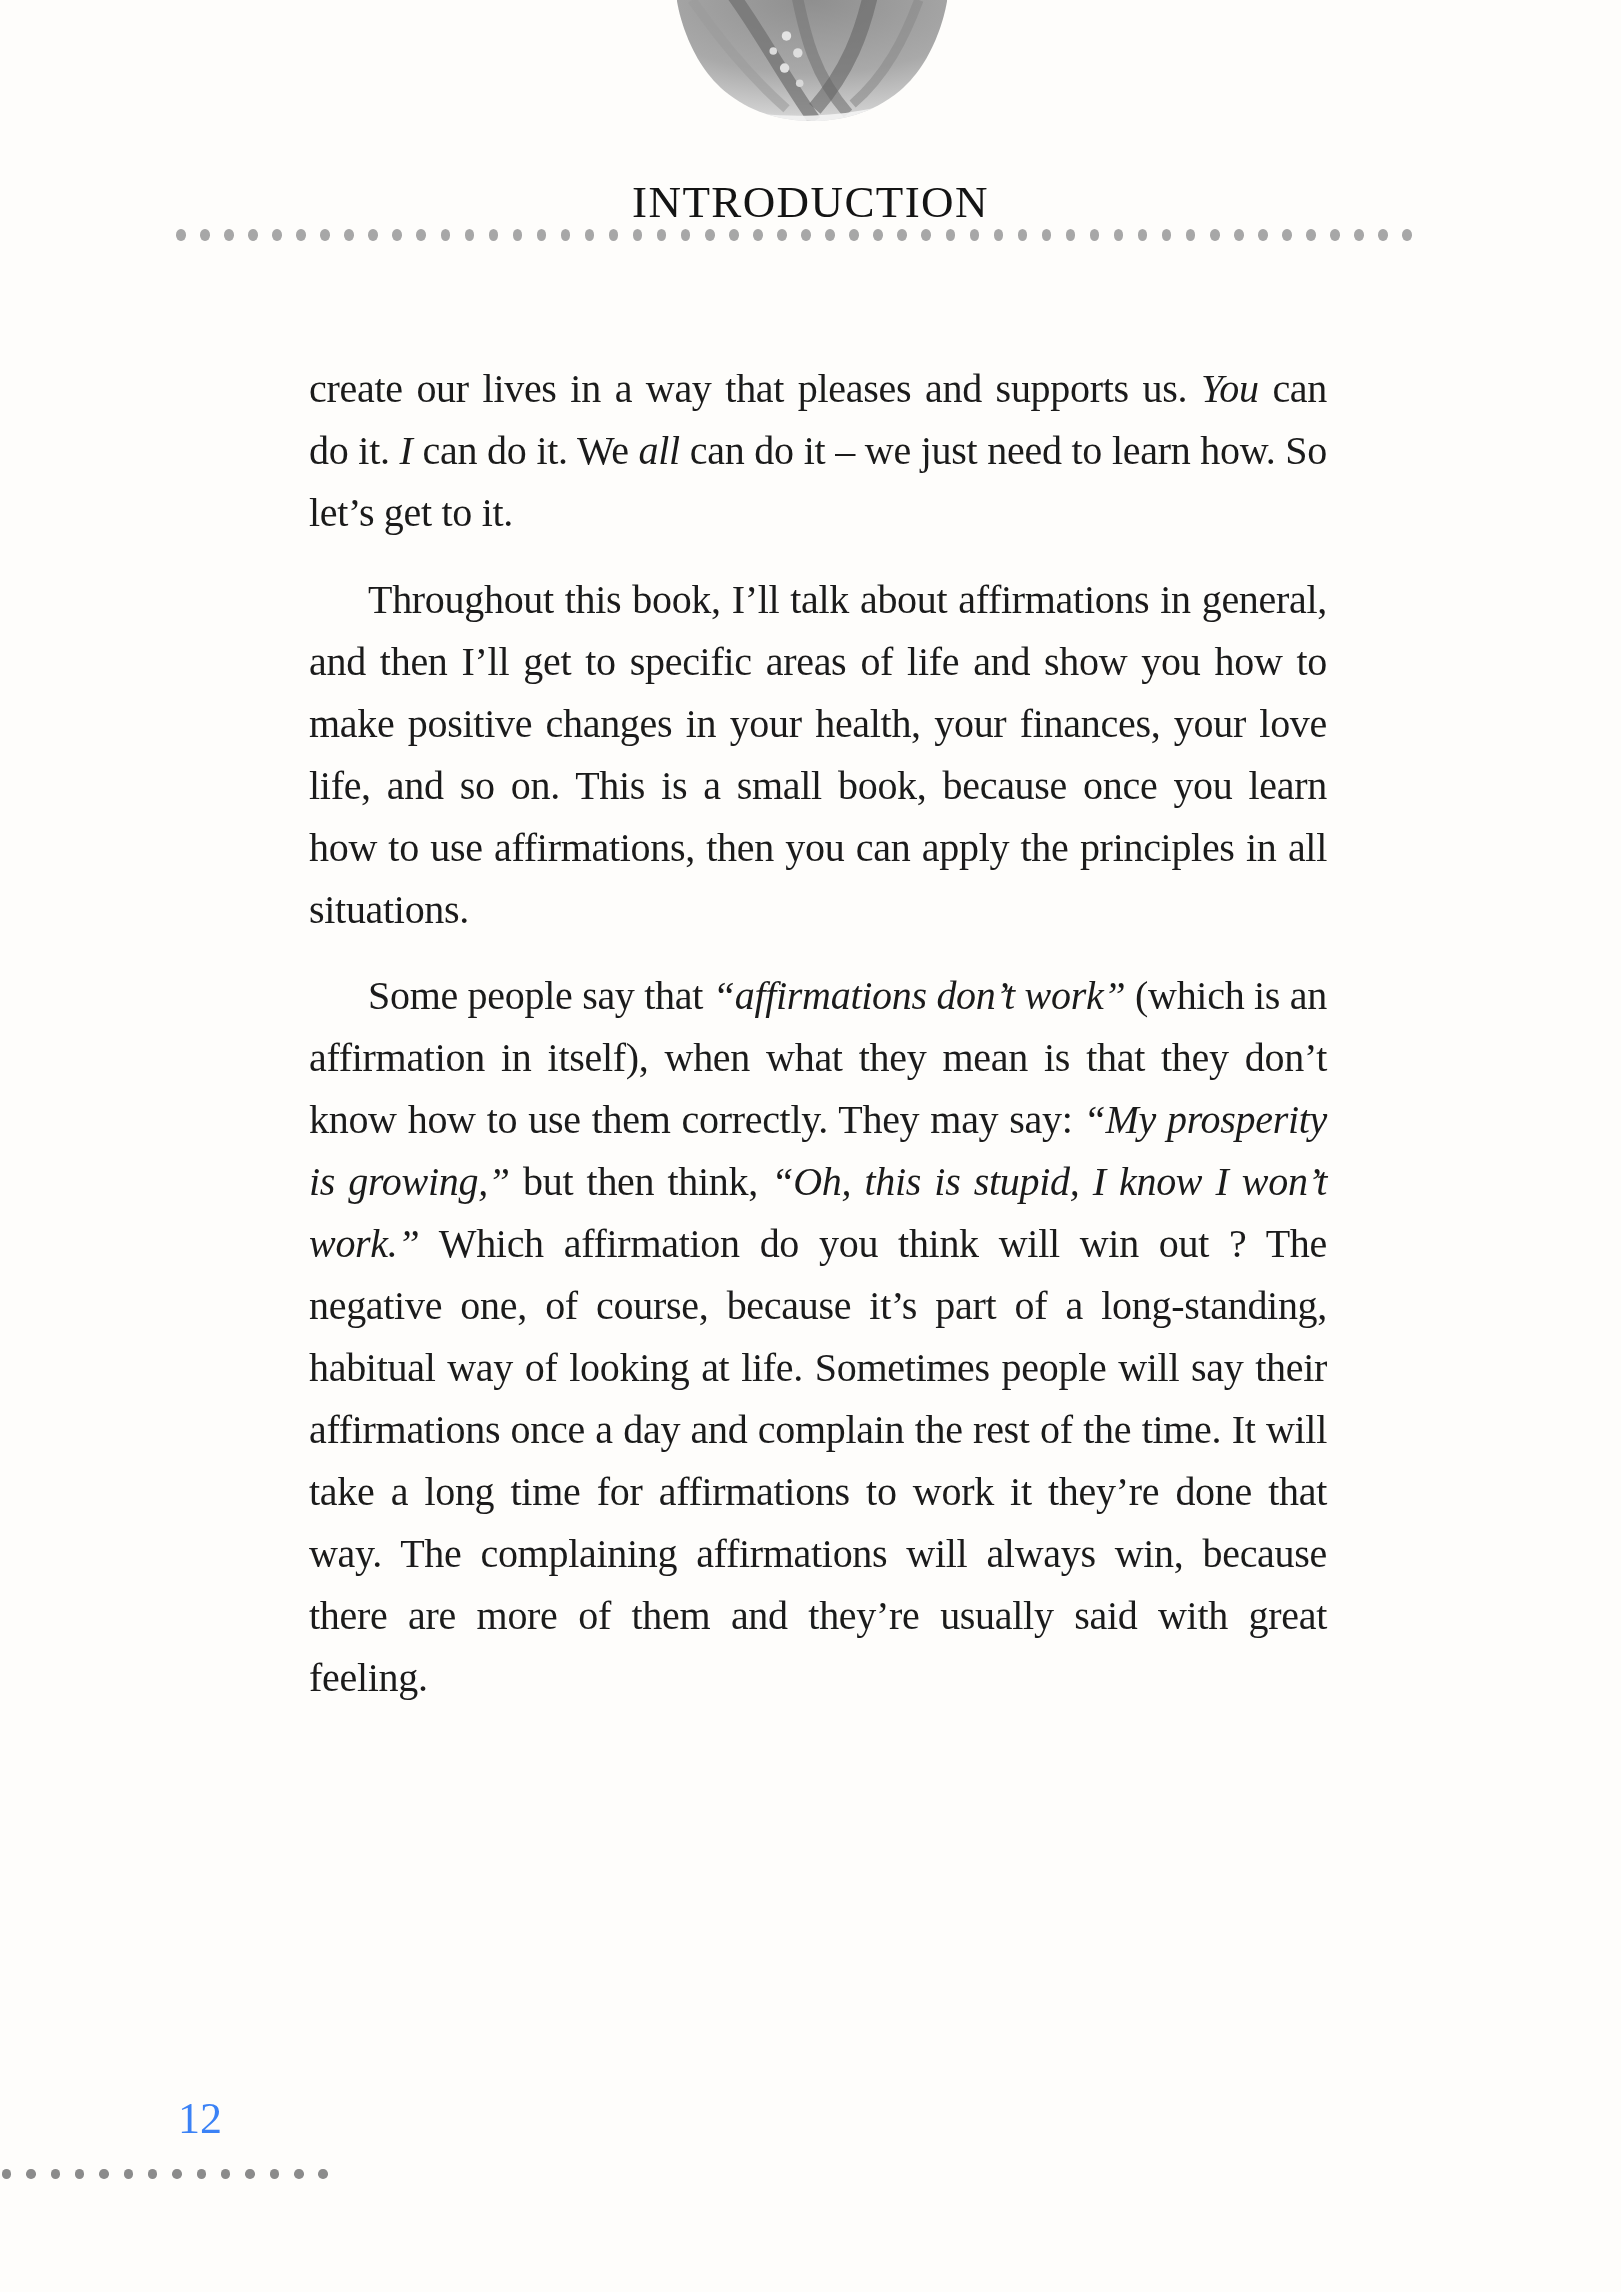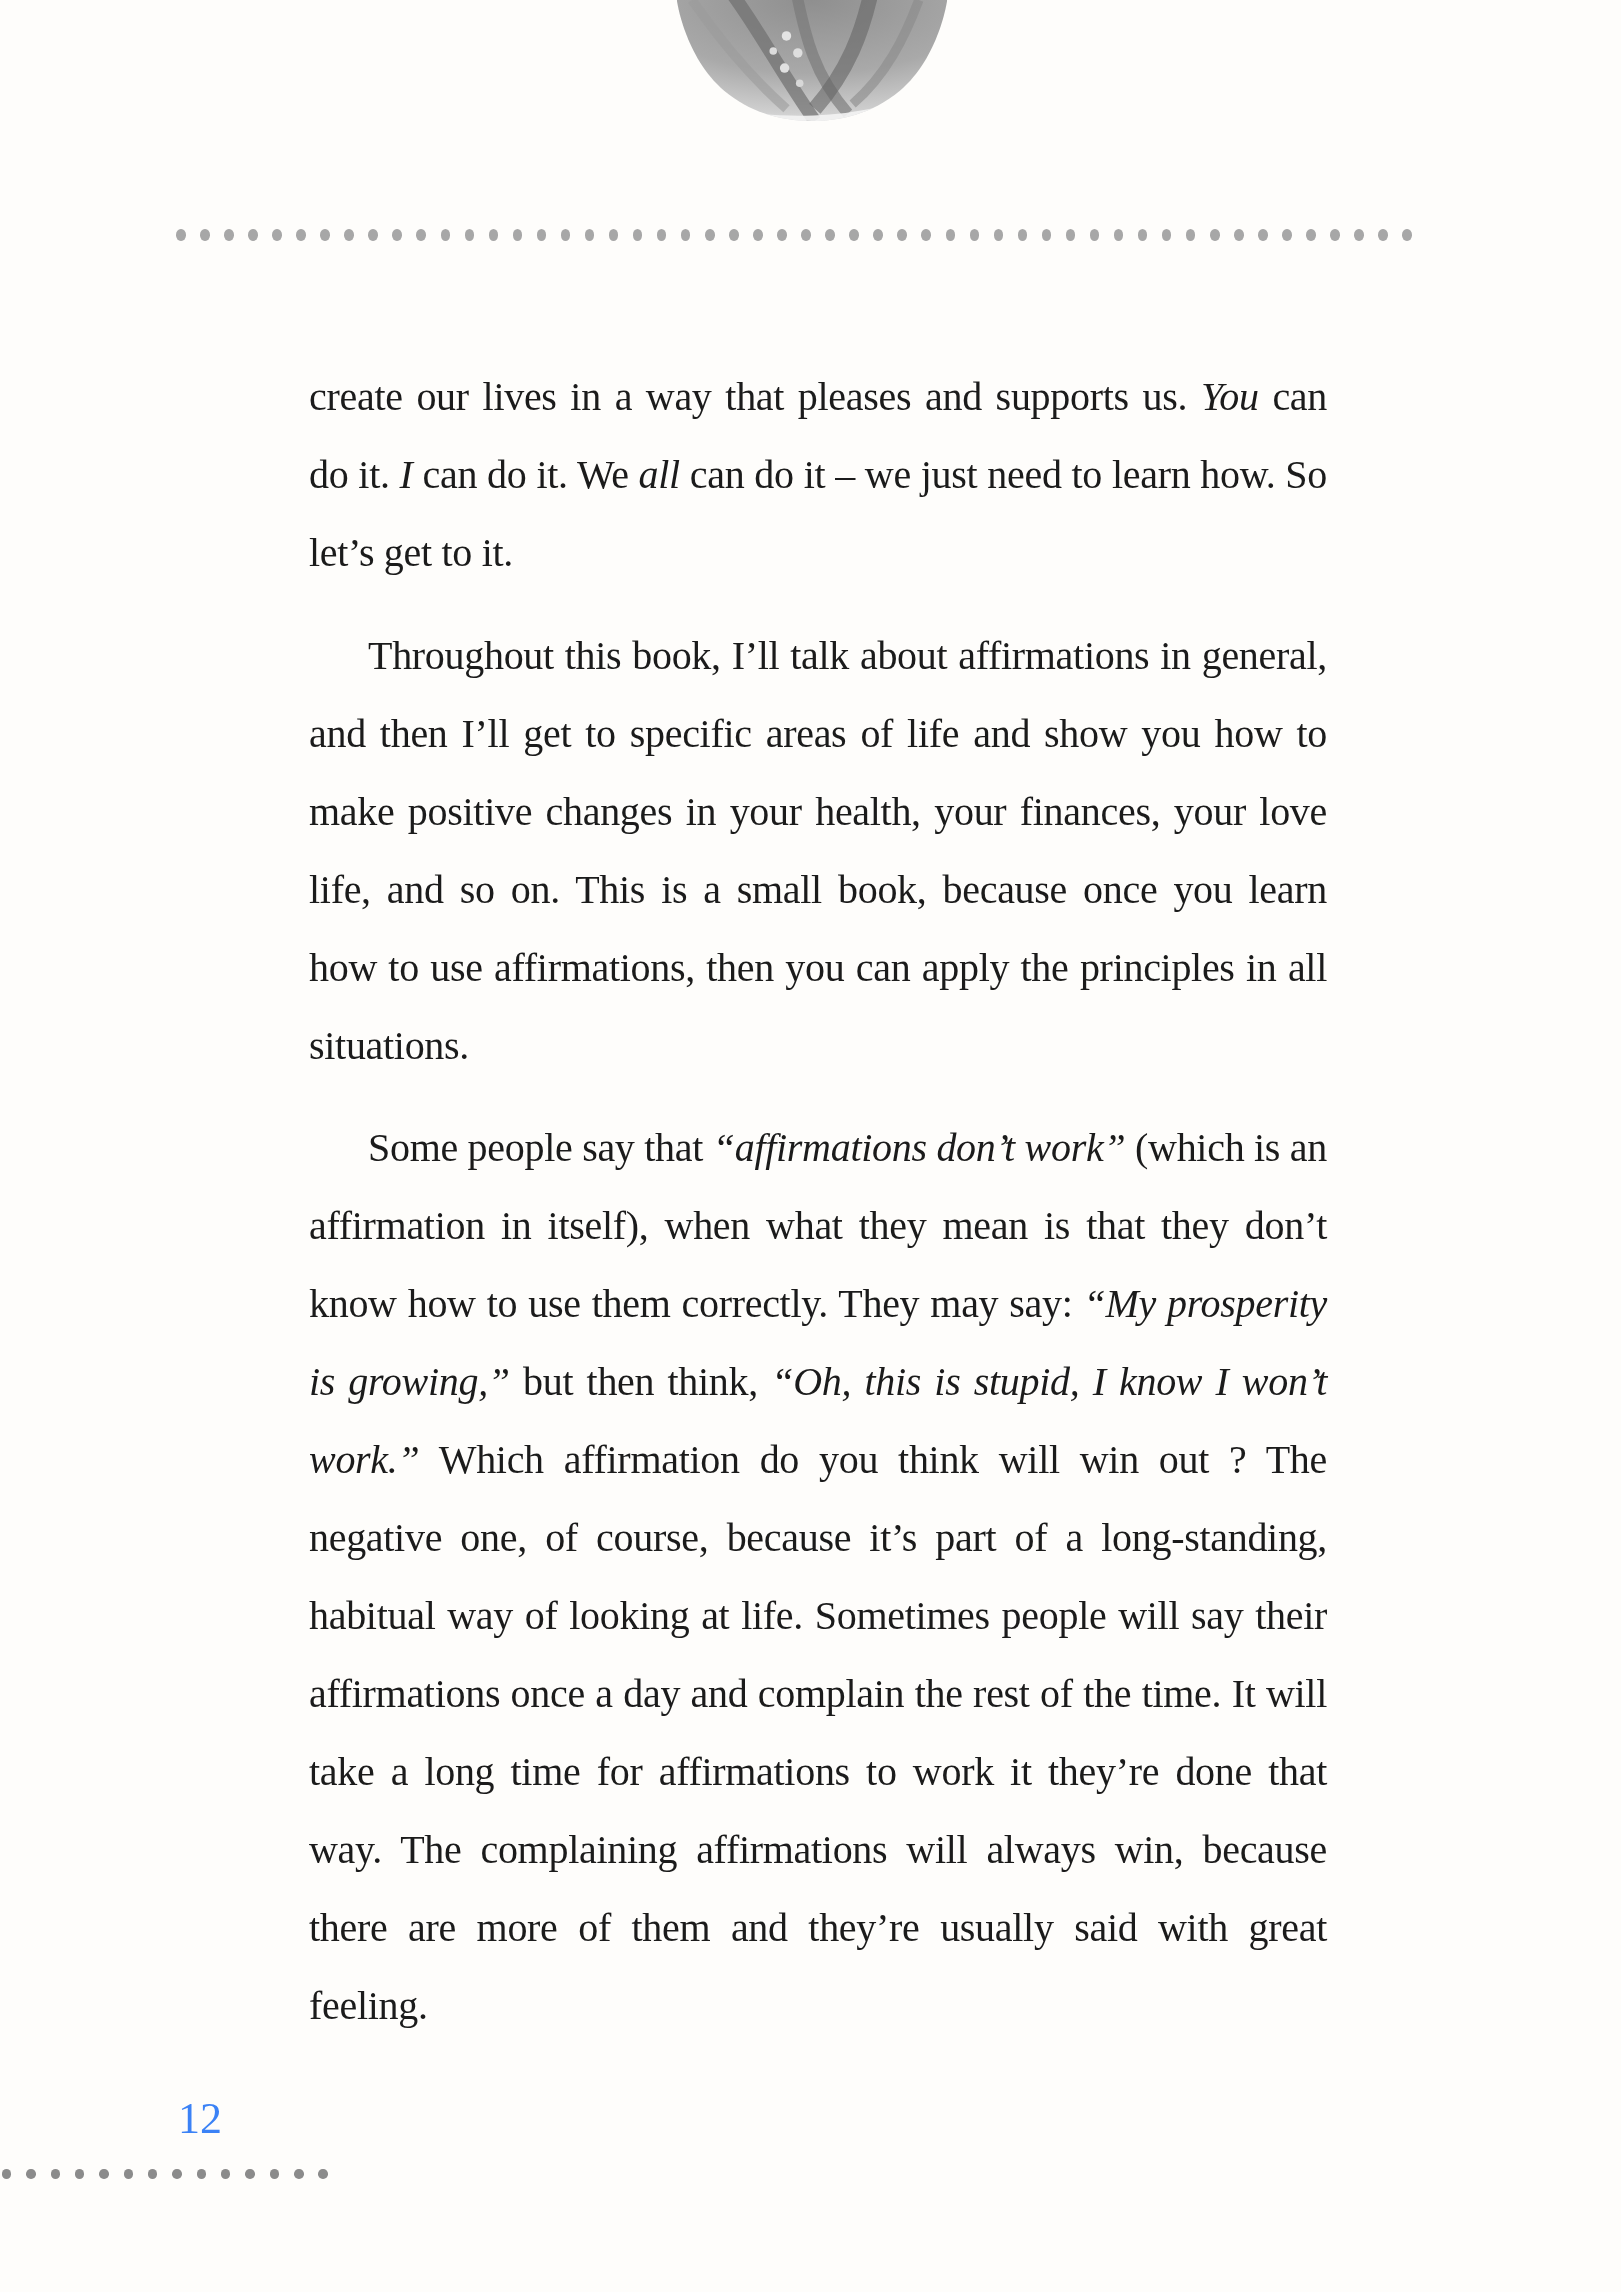--- a/index.html
+++ b/index.html
@@ -68,21 +68,21 @@
     border-radius: 50%;
   }
 
   
   .body-col {
     position: absolute;
     top: 358px;
     left: 309px;
     width: 1018px;
     font-size: 40px;
-    line-height: 78px;
+    line-height: 62px;
     text-align: justify;
     letter-spacing: -0.3px;
   }
   .body-col p { margin: 0 0 24.6px 0; }
   .body-col p.indent { text-indent: 59px; }
   .body-col em { font-style: italic; }
 
   
   .page-number {
     position: absolute;
@@ -120,20 +120,21 @@
         <circle cx="120" cy="38" r="5" fill="#e4e4e4"></circle>
         <circle cx="132" cy="56" r="5" fill="#dedede"></circle>
         <circle cx="118" cy="72" r="5" fill="#e0e0e0"></circle>
         <circle cx="134" cy="88" r="4" fill="#d8d8d8"></circle>
         <circle cx="106" cy="54" r="4" fill="#dcdcdc"></circle>
         <path d="M40 110 C90 128 200 128 254 100 C220 124 180 130 147 130 C110 130 70 124 40 110 Z" fill="#f3f3f3" opacity="0.9"></path>
       </g>
     </svg>
   </div>
 
+  <h1 class="title">INTRODUCTION</h1>
 
   <div class="dots dots-top">
       <div class="dot" style="background: rgb(167, 167, 167);"></div>
       <div class="dot" style="background: rgb(167, 167, 167);"></div>
       <div class="dot" style="background: rgb(167, 167, 167);"></div>
       <div class="dot" style="background: rgb(167, 167, 167);"></div>
       <div class="dot" style="background: rgb(167, 167, 167);"></div>
       <div class="dot" style="background: rgb(167, 167, 167);"></div>
       <div class="dot" style="background: rgb(167, 167, 167);"></div>
       <div class="dot" style="background: rgb(167, 167, 167);"></div>

